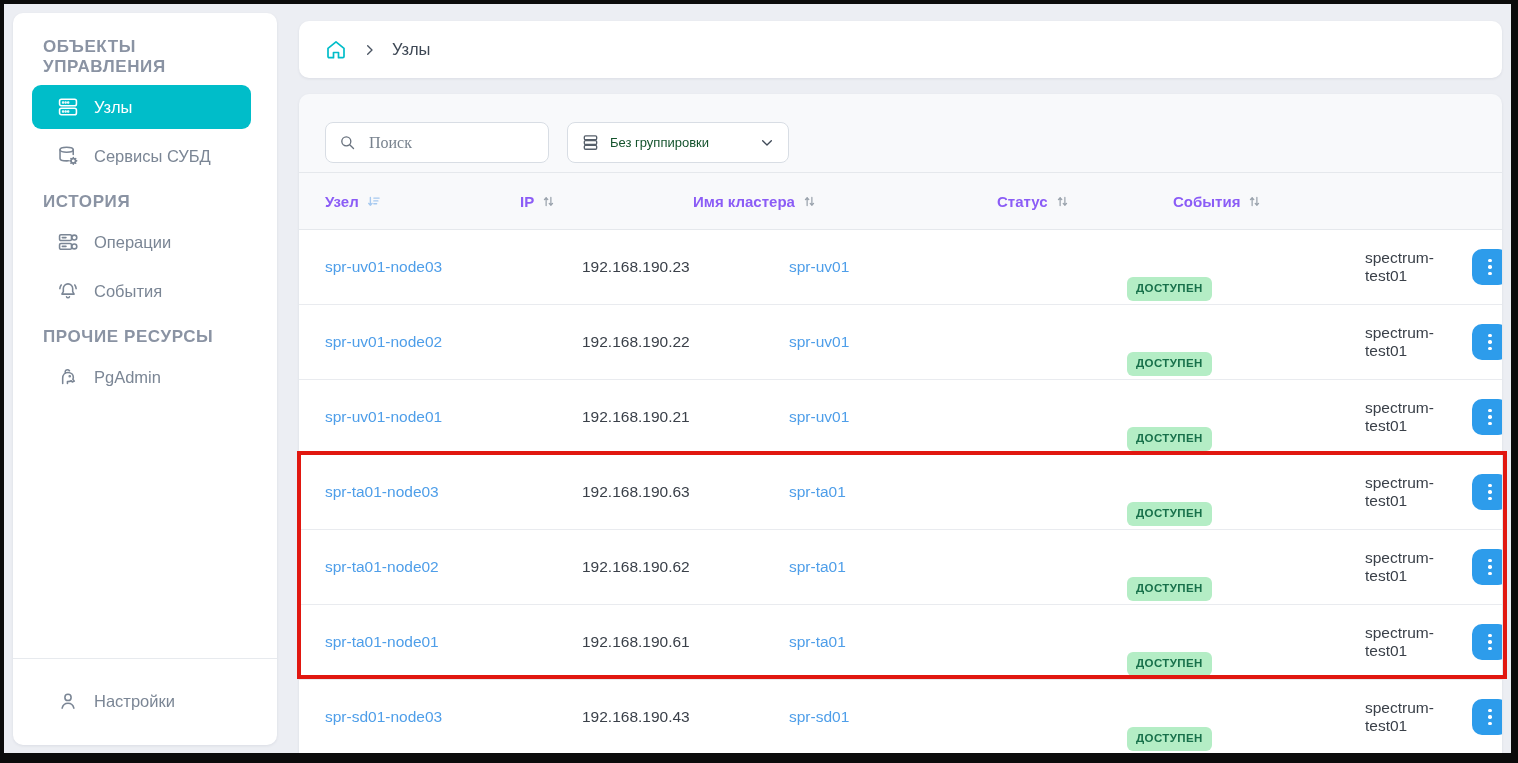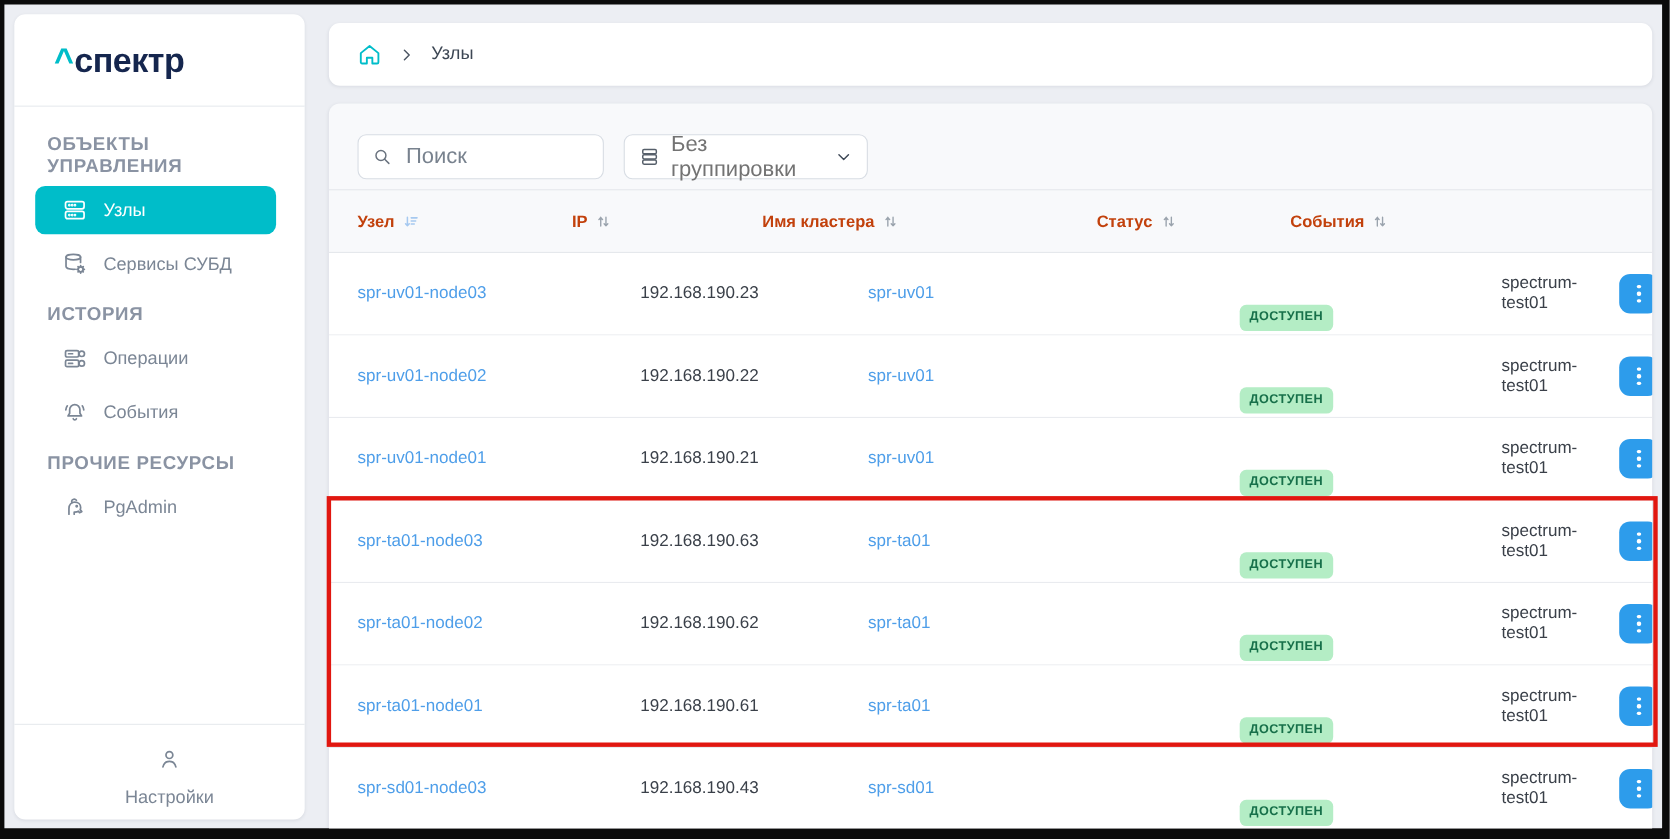--- a/index.html
+++ b/index.html
@@ -17,47 +17,47 @@
   .logo{font-size:31px;font-weight:700;letter-spacing:-.5px;color:var(--logo-navy);line-height:1;}
   .logo .caret{color:var(--accent);margin-right:1px;font-weight:700;}
   .side-scroll{flex:1 1 auto;padding-top:10px;overflow:hidden;}
   .side-section-label{margin:14px 18px 8px 30px;font-size:17px;font-weight:700;
                       color:#8a93a3;letter-spacing:.6px;}
   .side-item{margin:5px 26px 5px 19px;height:44px;border-radius:9px;display:flex;align-items:center;
              gap:15px;padding-left:25px;color:#7b8695;font-size:16.5px;cursor:pointer;}
   .side-item .ic{display:inline-flex;width:22px;height:22px;flex:0 0 auto;align-items:center;justify-content:center;}
   .side-item.active{background:var(--accent);color:#ffffff;font-weight:500;}
   .side-footer{flex:0 0 auto;border-top:1px solid #e7eaee;padding:20px 0 22px 0;}
-  .side-footer .side-item{margin:0 26px 0 19px;flex-direction:column;}
+  .side-footer .side-item{margin:0 26px 0 19px;}
 
   
   .crumb-card{position:absolute;left:295px;top:17px;width:1203px;height:57px;background:#ffffff;
               border-radius:10px;box-shadow:0 1px 3px rgba(30,40,60,.08);
               display:flex;align-items:center;padding-left:25px;gap:14px;}
   .crumb-card .home{display:inline-flex;width:24px;height:24px;color:var(--accent);cursor:pointer;}
   .crumb-card .chev{display:inline-flex;width:16px;height:16px;color:#4b5563;}
   .crumb-page{font-size:16.5px;color:#3d4754;}
 
   
   .main-card{position:absolute;left:295px;top:90px;width:1203px;height:670px;background:#f8f9fb;
              border-radius:10px;box-shadow:0 1px 3px rgba(30,40,60,.08);overflow:hidden;}
   .toolbar{display:flex;align-items:center;gap:18px;padding:19px 16px 0 26px;height:78px;}
   .search-box{display:flex;align-items:center;gap:10px;width:224px;height:41px;background:#fff;
               border:1px solid #d8dde4;border-radius:8px;padding:0 12px;color:#69727e;}
-  .search-box input{border:none;outline:none;flex:1;min-width:0;font-size:20px;color:#404040;
-                    font-family:Liberation Sans, sans-serif;background:transparent;}
+  .search-box input{border:none;outline:none;flex:1;min-width:0;font-size:16px;color:#404040;
+                    font-family:Liberation Serif, serif;background:transparent;}
   .search-box input::placeholder{color:#78828e;}
   .group-box{display:flex;align-items:center;gap:10px;width:222px;height:41px;background:#fff;
              border:1px solid #d8dde4;border-radius:8px;padding:0 13px;cursor:pointer;color:#565f6a;}
-  .group-box .lbl{flex:1;font-size:20px;color:#737373;text-align:left;}
+  .group-box .lbl{flex:1;font-size:13px;color:#14532d;text-align:left;}
   .group-box .chev{display:inline-flex;width:16px;height:16px;color:#3f4957;}
 
   .thead{display:flex;align-items:center;height:58px;padding:0 16px 0 26px;
          border-top:1px solid #e5e8ec;border-bottom:1px solid #e5e8ec;}
-  .th{display:flex;align-items:center;gap:7px;font-size:15px;font-weight:700;color:#c2410c;cursor:pointer;}
+  .th{display:flex;align-items:center;gap:7px;font-size:15px;font-weight:700;color:#8b5cf6;cursor:pointer;}
   .sort-ic{display:inline-flex;width:15px;height:15px;color:#9aa3ad;}
   .sort-ic.active{color:#a6c9f0;}
 
   .col-node{width:195px;flex:0 0 auto;}
   .col-ip{width:173px;flex:0 0 auto;}
   .col-cluster{width:304px;flex:0 0 auto;}
   .col-status{width:176px;flex:0 0 auto;}
   .col-site{flex:1 1 auto;}
   .col-actions{width:40px;flex:0 0 auto;display:flex;justify-content:flex-end;}
 
@@ -76,23 +76,20 @@
            border:4px solid var(--red);pointer-events:none;z-index:20;}
 
   svg{display:block;}
 </style>
 </head>
 <body>
 
 <div class="frame">
 
   <aside class="sidebar">
-    <div class="logo-row">
-      <div class="logo"><span class="caret">^</span><span>спектр</span></div>
-    </div>
     <nav class="side-scroll" id="sidebar-sections">
         <div class="side-section-label">ОБЪЕКТЫ УПРАВЛЕНИЯ</div>
         <div class="side-item active">
           <span class="ic">
             <svg viewBox="0 0 24 24" width="100%" height="100%" fill="none" stroke="currentColor" stroke-width="1.7" stroke-linecap="round" stroke-linejoin="round">
               <rect x="2.8" y="3.5" width="18.4" height="7.2" rx="2"></rect>
               <rect x="2.8" y="13.3" width="18.4" height="7.2" rx="2"></rect>
               <circle cx="6.6" cy="7.1" r="0.5" fill="currentColor"></circle>
               <circle cx="9.4" cy="7.1" r="0.5" fill="currentColor"></circle>
               <circle cx="12.2" cy="7.1" r="0.5" fill="currentColor"></circle>

